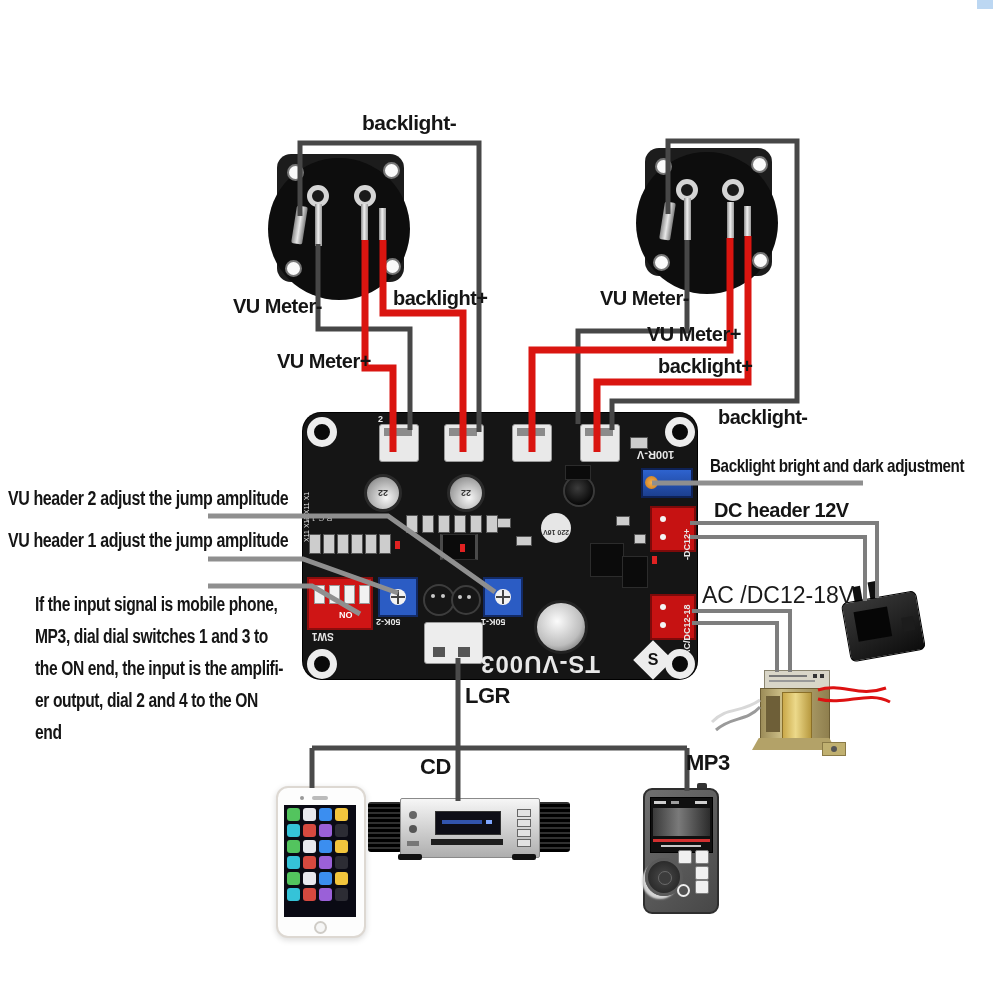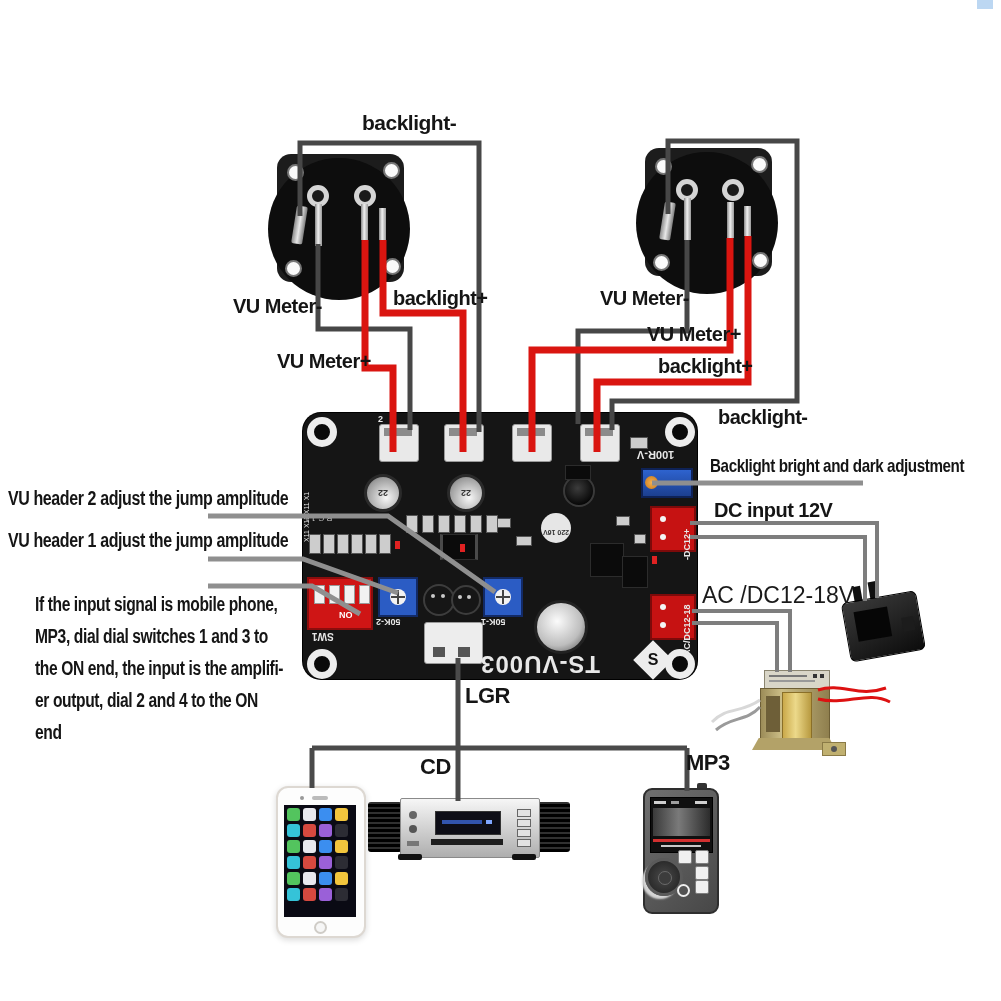--- a/index.html
+++ b/index.html
@@ -323,21 +323,21 @@
 
 <div class="lbl" style="left:362px;top:111px;font-size:21px;">backlight-</div>
 <div class="lbl" style="left:233px;top:295px;font-size:20px;">VU Meter-</div>
 <div class="lbl" style="left:393px;top:287px;font-size:20px;">backlight+</div>
 <div class="lbl" style="left:277px;top:350px;font-size:20px;">VU Meter+</div>
 <div class="lbl" style="left:600px;top:287px;font-size:20px;">VU Meter-</div>
 <div class="lbl" style="left:647px;top:323px;font-size:20px;">VU Meter+</div>
 <div class="lbl" style="left:658px;top:355px;font-size:20px;">backlight+</div>
 <div class="lbl" style="left:718px;top:406px;font-size:20px;">backlight-</div>
 <div class="lbl sq80" style="left:710px;top:455px;font-size:19px;">Backlight bright and dark adjustment</div>
-<div class="lbl" style="left:714px;top:499px;font-size:20px;">DC input 12V</div>
+<div class="lbl" style="left:714px;top:499px;font-size:20px;">DC header 12V</div>
 <div class="lbl" style="left:702px;top:582px;font-size:23px;font-weight:400;letter-spacing:0;color:#1a1a1a;">AC /DC12-18V</div>
 <div class="lbl sq80" style="left:8px;top:487px;font-size:20px;">VU header 2 adjust the jump amplitude</div>
 <div class="lbl sq80" style="left:8px;top:529px;font-size:20px;">VU header 1 adjust the jump amplitude</div>
 <div>
   <div class="lbl sq78" style="left:35px;top:593px;font-size:20px;">If the input signal is mobile phone,</div>
   <div class="lbl sq78" style="left:35px;top:625px;font-size:20px;">MP3, dial dial switches 1 and 3 to</div>
   <div class="lbl sq78" style="left:35px;top:657px;font-size:20px;">the ON end, the input is the amplifi-</div>
   <div class="lbl sq78" style="left:35px;top:689px;font-size:20px;">er output, dial 2 and 4 to the ON</div>
   <div class="lbl sq78" style="left:35px;top:721px;font-size:20px;">end</div>
 </div>

